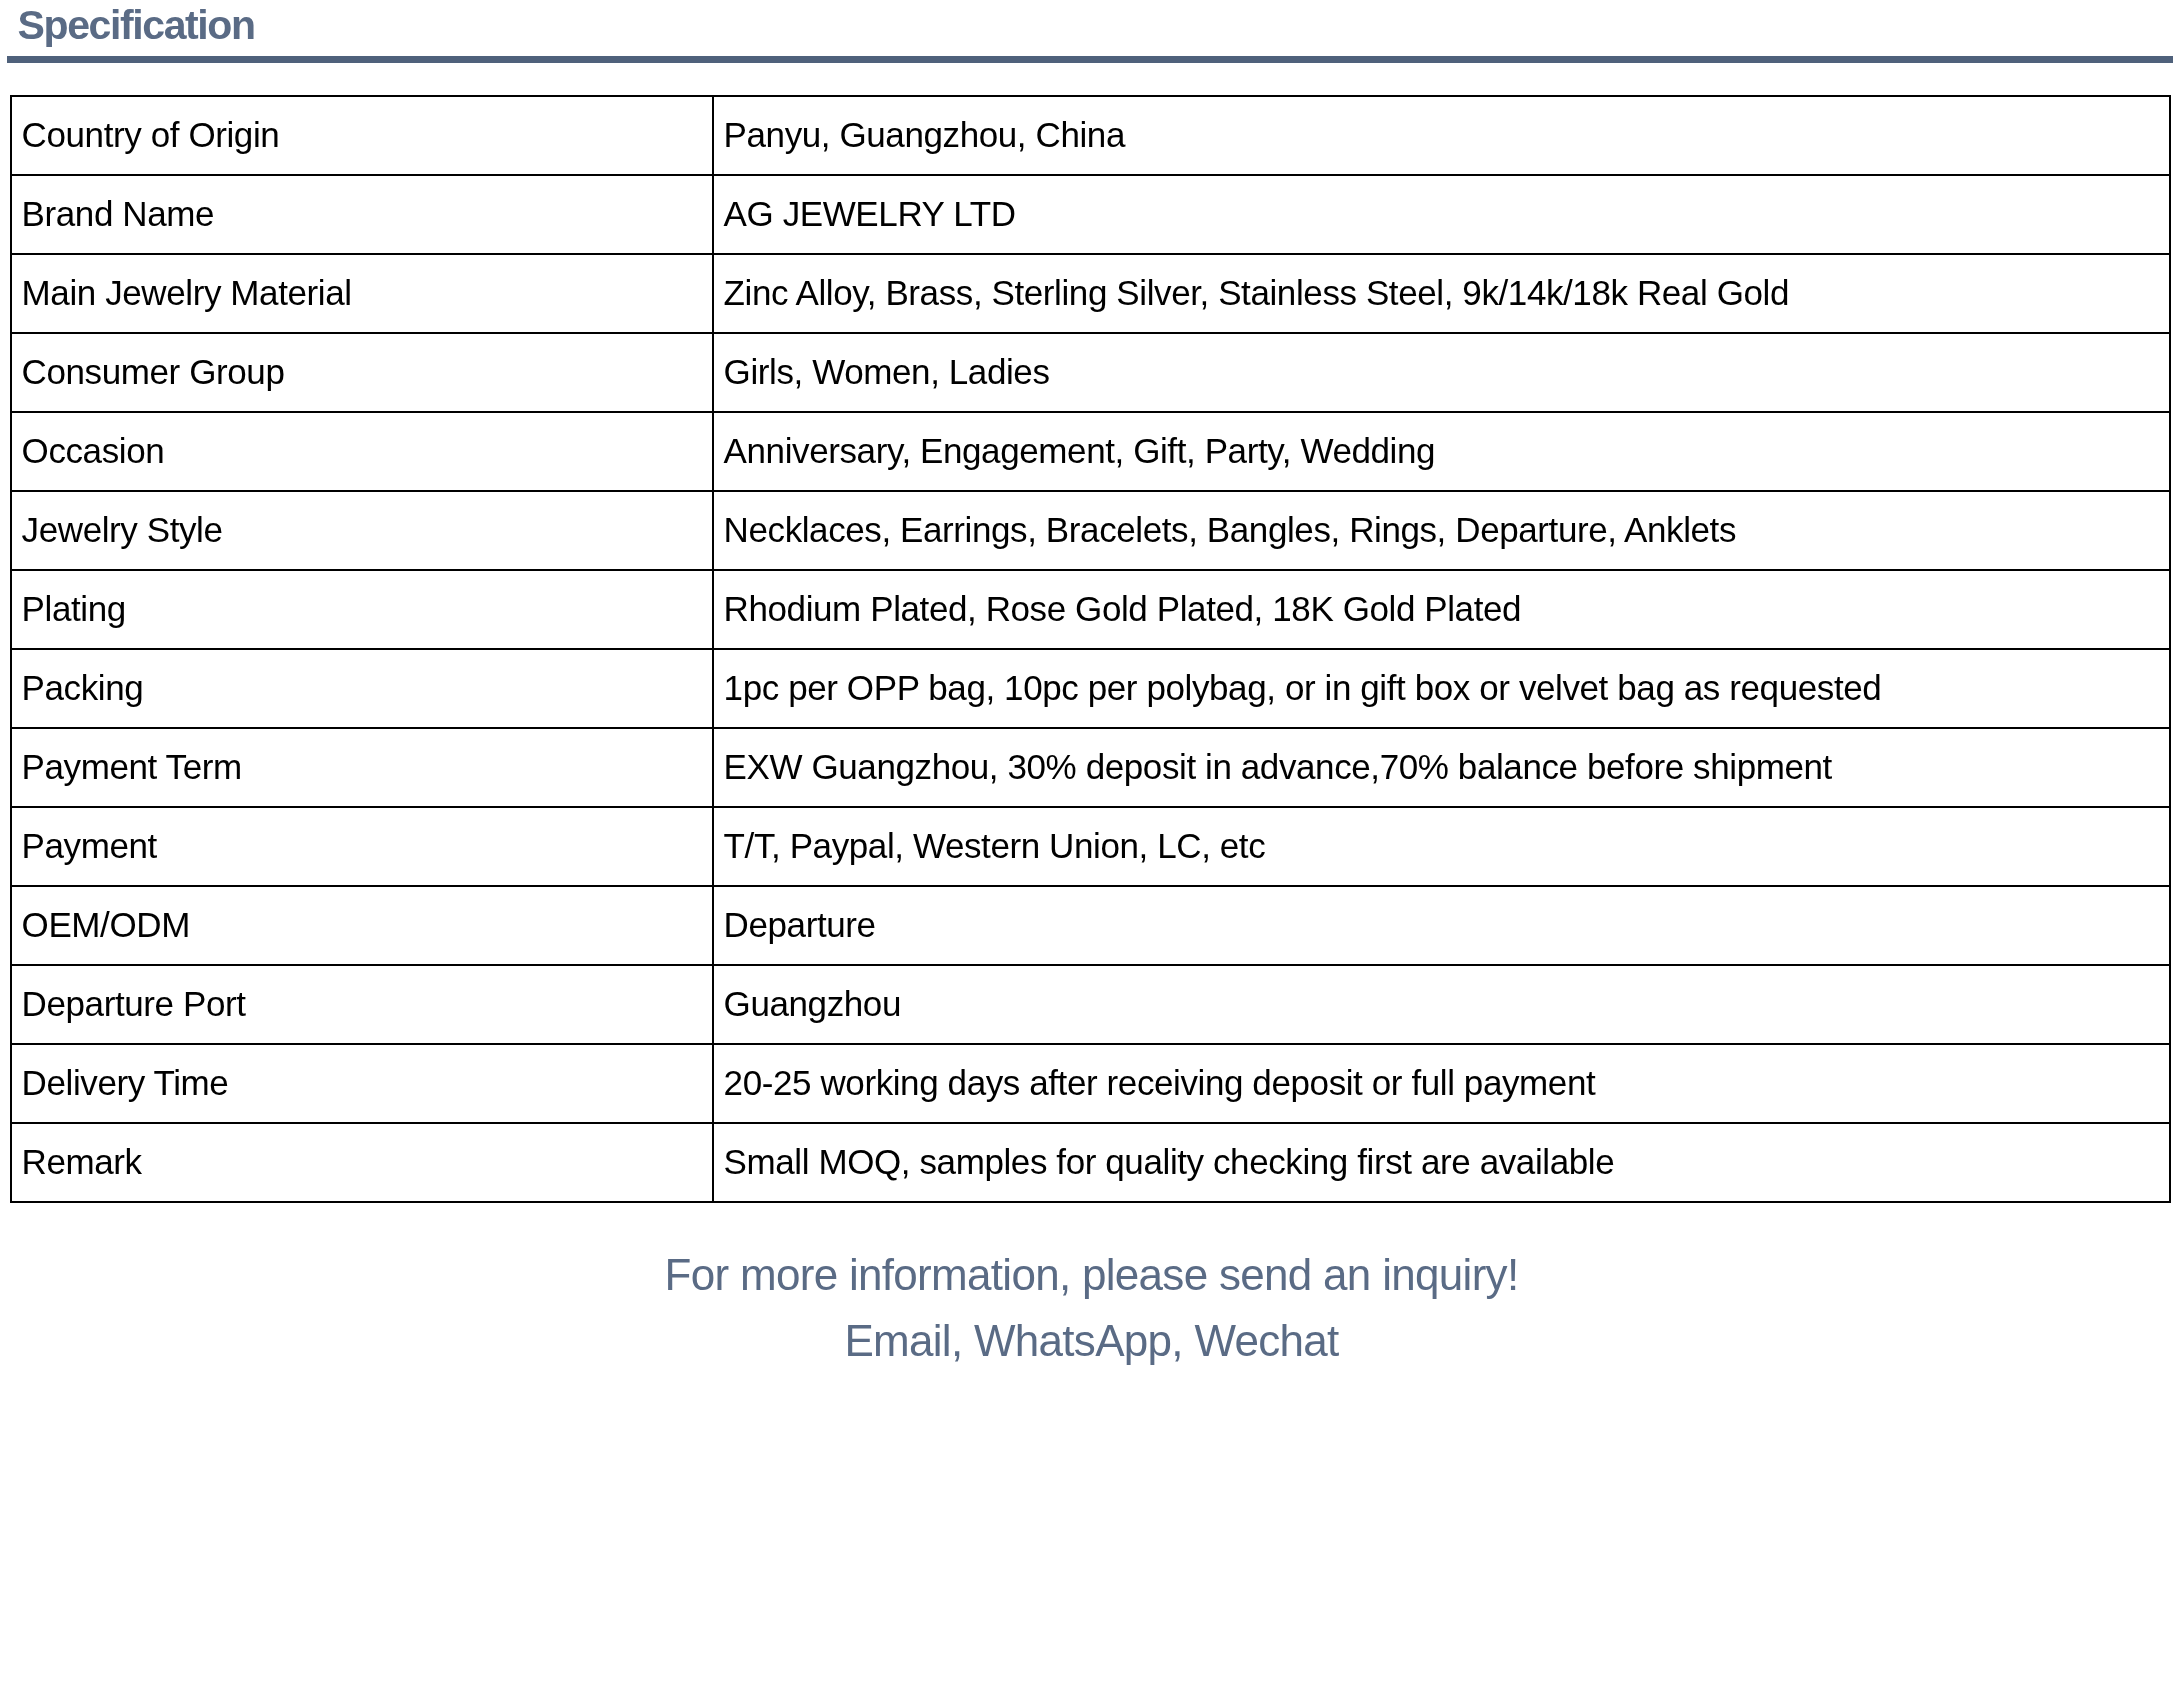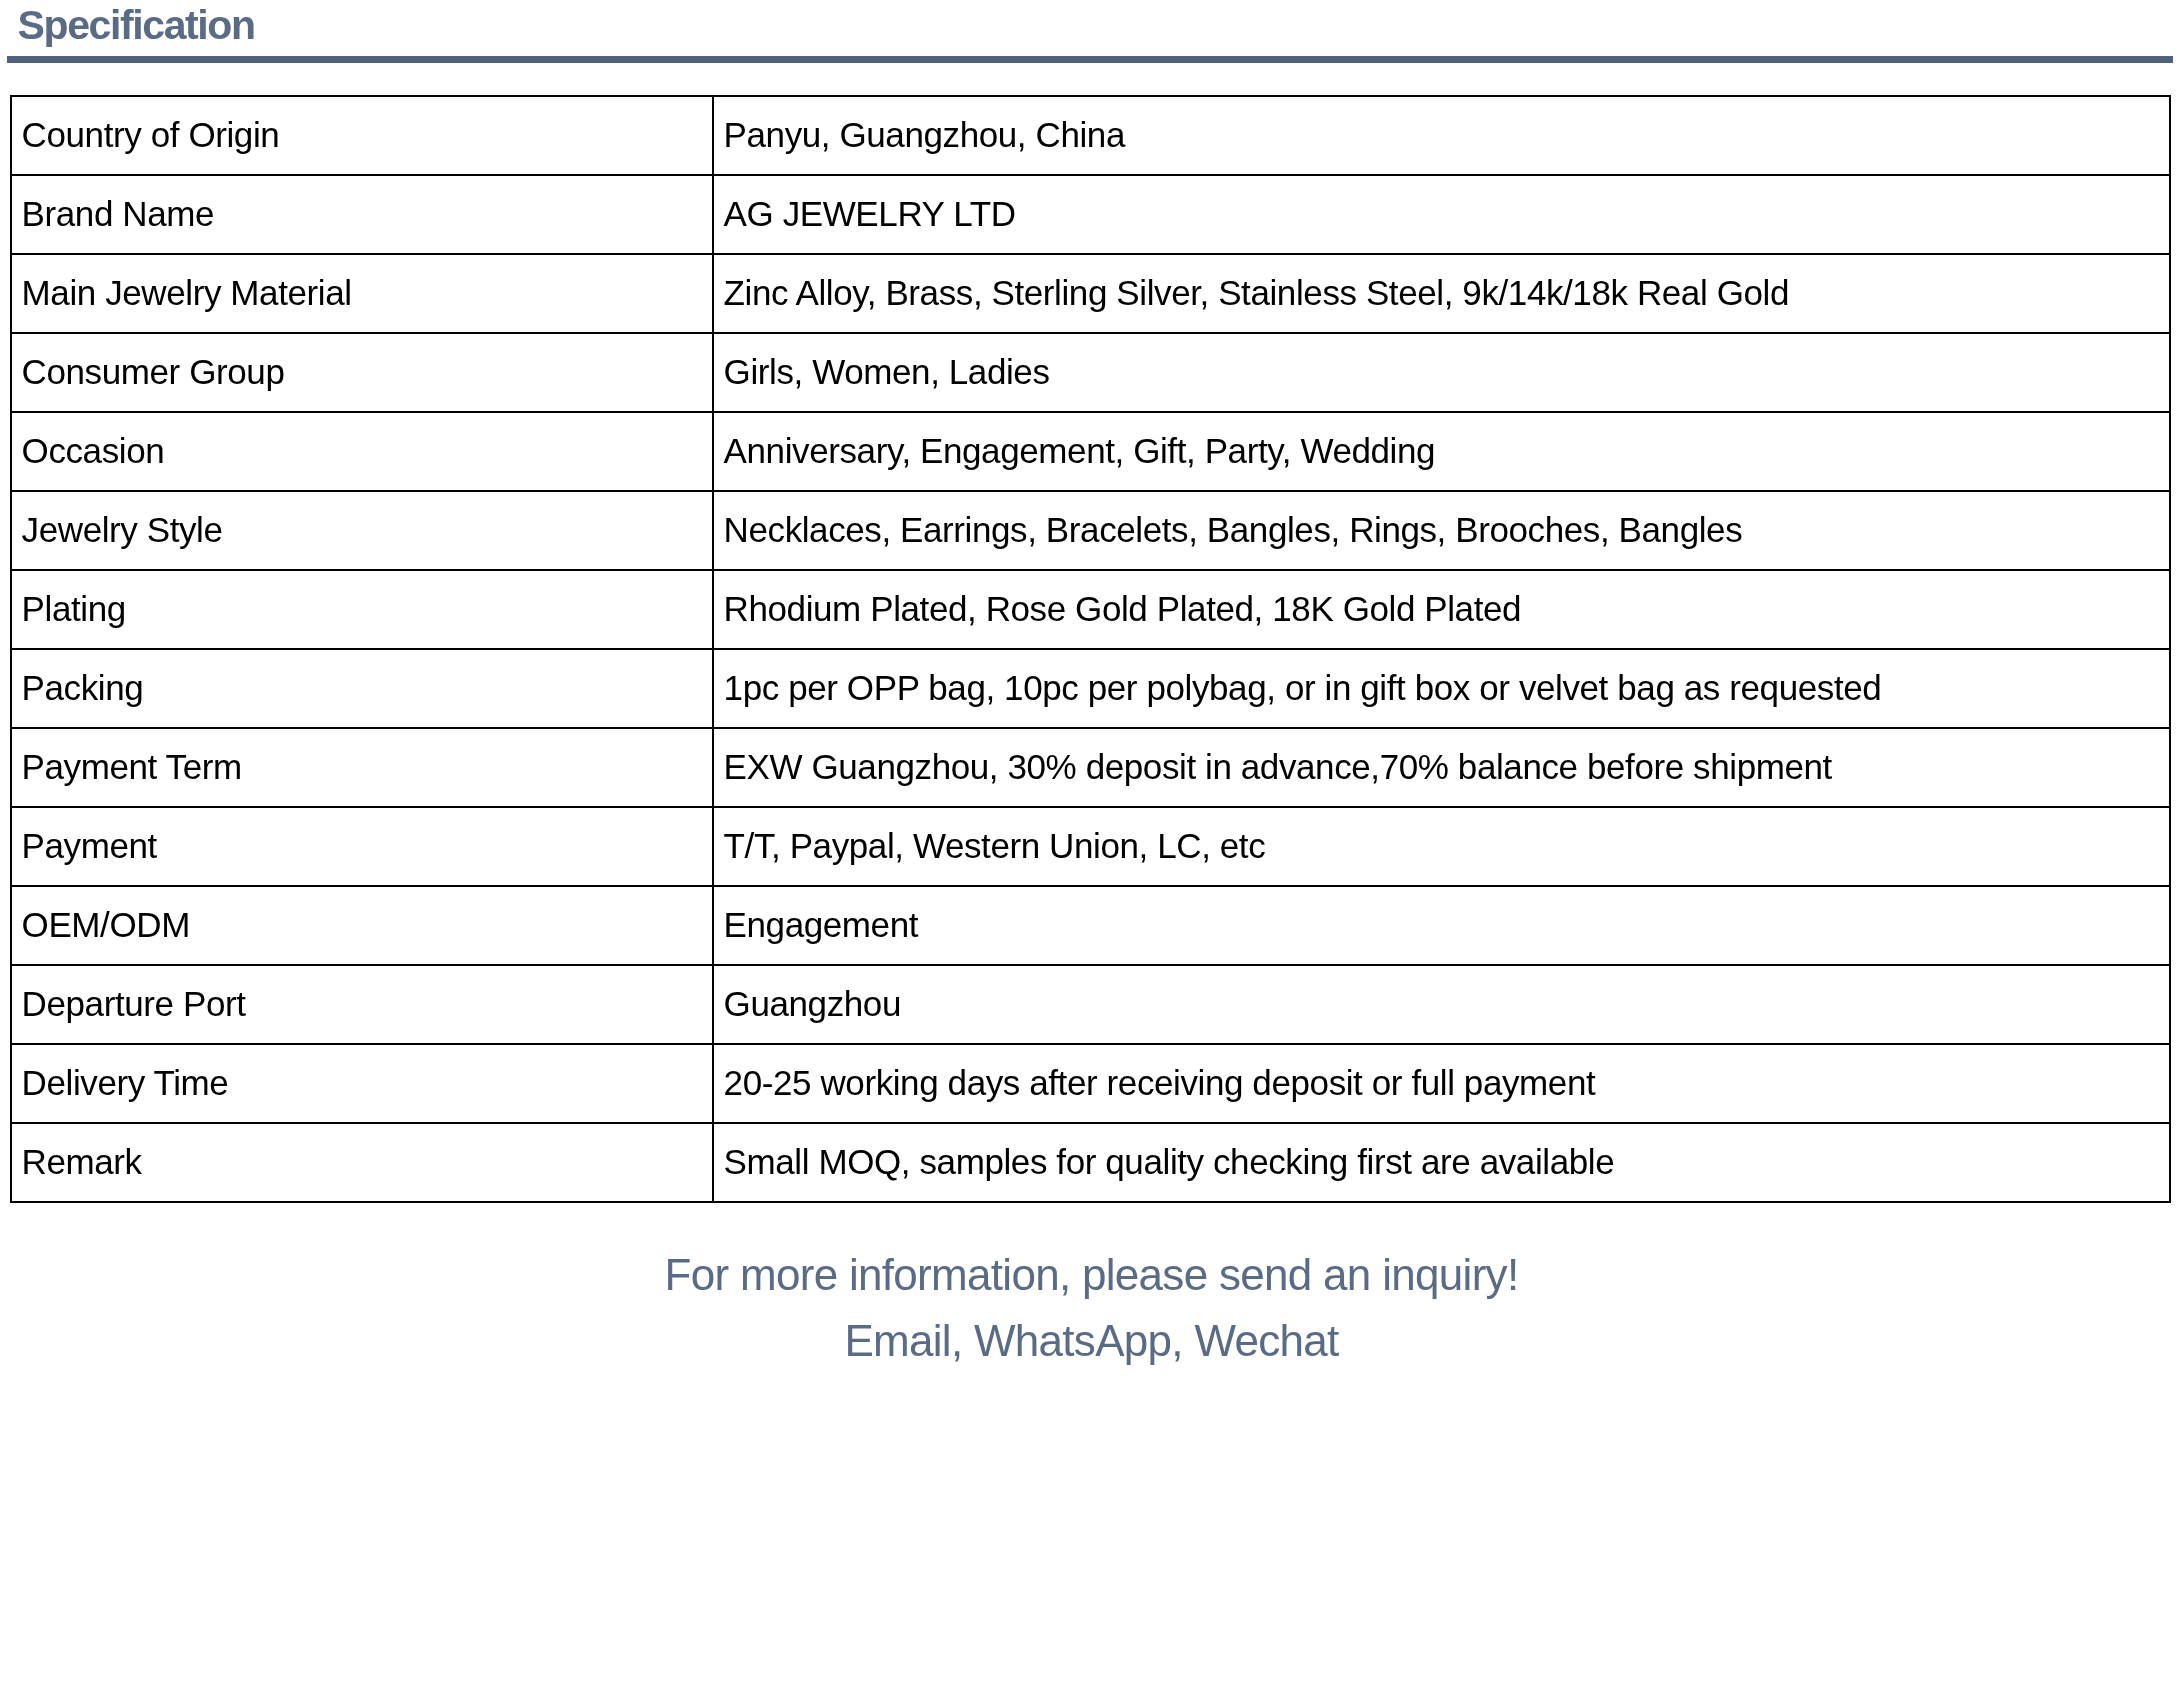--- a/index.html
+++ b/index.html
@@ -87,41 +87,41 @@
     <tr>
       <td>Consumer Group</td>
       <td>Girls, Women, Ladies</td>
     </tr>
     <tr>
       <td>Occasion</td>
       <td>Anniversary, Engagement, Gift, Party, Wedding</td>
     </tr>
     <tr>
       <td>Jewelry Style</td>
-      <td>Necklaces, Earrings, Bracelets, Bangles, Rings, Brooches, Bangles</td>
+      <td>Necklaces, Earrings, Bracelets, Bangles, Rings, Departure, Anklets</td>
     </tr>
     <tr>
       <td>Plating</td>
       <td>Rhodium Plated, Rose Gold Plated, 18K Gold Plated</td>
     </tr>
     <tr>
       <td>Packing</td>
       <td>1pc per OPP bag, 10pc per polybag, or in gift box or velvet bag as requested</td>
     </tr>
     <tr>
       <td>Payment Term</td>
       <td>EXW Guangzhou, 30% deposit in advance,70% balance before shipment</td>
     </tr>
     <tr>
       <td>Payment</td>
       <td>T/T, Paypal, Western Union, LC, etc</td>
     </tr>
     <tr>
       <td>OEM/ODM</td>
-      <td>Engagement</td>
+      <td>Departure</td>
     </tr>
     <tr>
       <td>Departure Port</td>
       <td>Guangzhou</td>
     </tr>
     <tr>
       <td>Delivery Time</td>
       <td>20-25 working days after receiving deposit or full payment</td>
     </tr>
     <tr>

